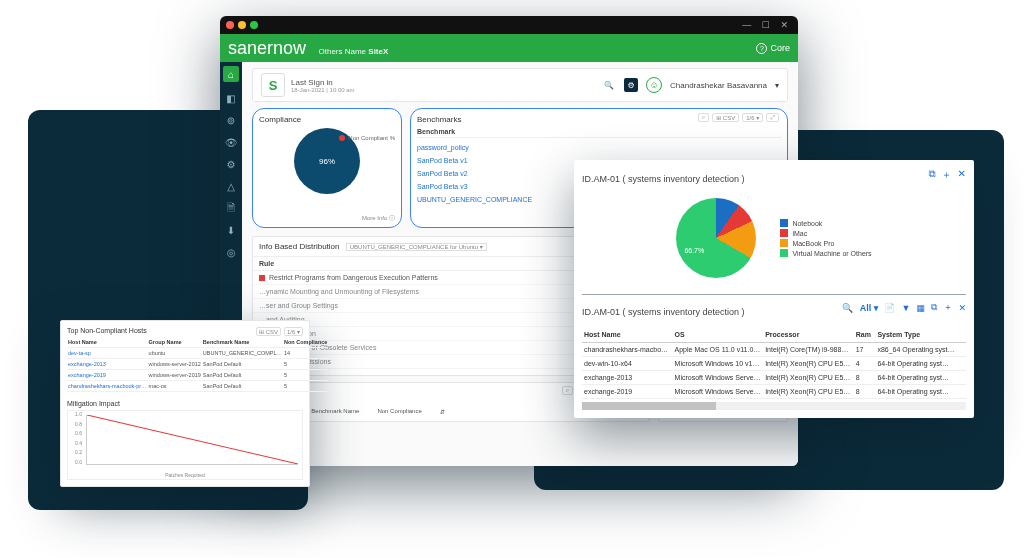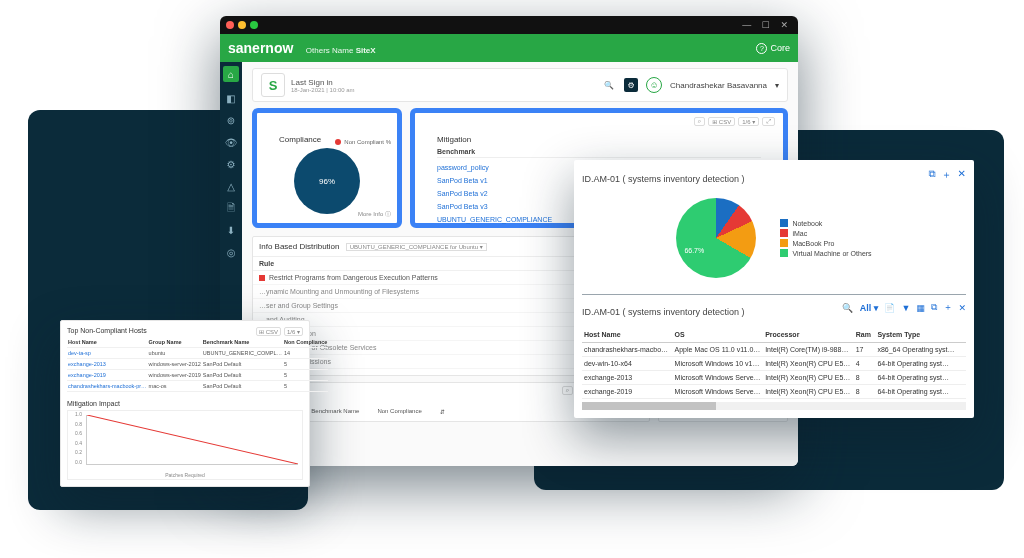--- a/index.html
+++ b/index.html
@@ -6,21 +6,21 @@
   body { background: #fff; width: 1024px; height: 558px; position: relative; overflow: hidden; }
 
   
   .win { position: absolute; left: 220px; top: 16px; width: 578px; height: 450px; background: #fff; border-radius: 6px; box-shadow: 0 20px 60px rgba(11,31,44,.55); overflow: hidden; }
   .titlebar { height: 18px; background: #111; display: flex; align-items: center; padding: 0 6px; justify-content: space-between;}
   .tdots { display:flex; gap:4px;}
   .tdots span{ width:8px;height:8px;border-radius:50%;}
   .d-r{background:#ff5f57;} .d-y{background:#fdbe2f;} .d-g{background:#29c840;}
   .tctrl{ color:#aaa; font-size:9px; letter-spacing:4px;}
   .hdr { height: 28px; background: #28a745; display:flex; align-items:center; padding:0 8px; color:#fff; justify-content:space-between;}
-  .brand{font-weight:bold; font-size:14px;}
+  .brand{font-weight:normal; font-size:18px;}
   .acct{font-size:8px; margin-left:8px; opacity:.9;}
   .help{font-size:9px; display:flex; align-items:center; gap:3px;}
   .help .q{display:inline-flex;width:11px;height:11px;border:1px solid #fff;border-radius:50%;align-items:center;justify-content:center;font-size:7px;}
 
   .body{ display:flex; height:calc(100% - 46px);}
   .sidenav{ width:22px; background:#0b2b3a; display:flex; flex-direction:column; align-items:center; padding-top:4px; gap:10px;}
   .sidenav .nav-ic{ width:12px;height:12px;color:#8bb0c0;display:flex;align-items:center;justify-content:center;font-size:10px;}
   .sidenav .nav-ic.active{background:#28a745;color:#fff;border-radius:2px;padding:2px;width:16px;height:16px;}
 
   .main{ flex:1; padding:6px 10px; background:#fafafa; overflow:hidden; position:relative;}
@@ -28,21 +28,21 @@
   .signin{display:flex;align-items:center;gap:6px;}
   .logo-sq{width:24px;height:24px;border:1px solid #ddd;border-radius:3px;display:flex;align-items:center;justify-content:center;color:#28a745;font-weight:bold;font-size:13px;}
   .signin-txt .t{font-size:8px;color:#555;}
   .signin-txt .d{font-size:6px;color:#999;}
   .topright{display:flex;align-items:center;gap:8px;font-size:8px;color:#444;}
   .ic{width:14px;height:14px;display:inline-flex;align-items:center;justify-content:center;}
   .gear{background:#0b2b3a;color:#fff;border-radius:2px;}
   .avatar{width:16px;height:16px;border:1px solid #28a745;border-radius:50%;color:#28a745;display:inline-flex;align-items:center;justify-content:center;font-size:9px;}
 
   .row1{display:flex;gap:8px;}
-  .card{background:#fff;border:5px solid #3b82f6;border-radius:6px;padding:22px;}
+  .card{background:#fff;border:1px solid #3b82f6;border-radius:12px;padding:6px;}
   .card-title{font-size:8px;color:#333;margin-bottom:4px;}
   .compliance-card{width:150px;height:120px;position:relative;}
   .benchmarks-card{flex:1;height:120px;}
   .pie1{width:66px;height:66px;border-radius:50%;background:#0c4a6e;margin:4px auto 0;display:flex;align-items:center;justify-content:center;color:#fff;font-size:8px;}
   .leg-dot{display:inline-block;width:6px;height:6px;border-radius:50%;background:#e53935;margin-right:3px;vertical-align:middle;}
   .nc-legend{position:absolute;top:26px;right:6px;font-size:6px;color:#666;line-height:1.1;}
   .moreinfo{position:absolute;bottom:4px;right:6px;font-size:6px;color:#888;}
   .bench-hdr{font-size:7px;font-weight:bold;color:#444;border-bottom:1px solid #eee;padding-bottom:2px;margin-bottom:3px;}
   .bench-link{font-size:7px;color:#1e6fd6;padding:3px 0;display:block;}
   .bench-tools{position:absolute;top:4px;right:8px;display:flex;gap:3px;font-size:6px;color:#888;}
@@ -174,21 +174,21 @@
             </div>
           <div class="moreinfo">More Info ⓘ</div>
         </div>
         <div class="card benchmarks-card" style="position:relative;">
           <div class="bench-tools">
             <span>⌕</span>
             <span>⊞ CSV</span>
             <span>1/6 ▾</span>
             <span>⤢</span>
           </div>
-          <div class="card-title">Mitigation</div>
+          <div class="card-title">Benchmarks</div>
           <div class="bench-hdr">Benchmark</div>
           <a class="bench-link">password_policy</a>
           <a class="bench-link">SanPod Beta v1</a>
           <a class="bench-link">SanPod Beta v2</a>
           <a class="bench-link">SanPod Beta v3</a>
           <a class="bench-link">UBUNTU_GENERIC_COMPLIANCE</a>
         </div>
       </div>
 
       <div class="rule-card">

